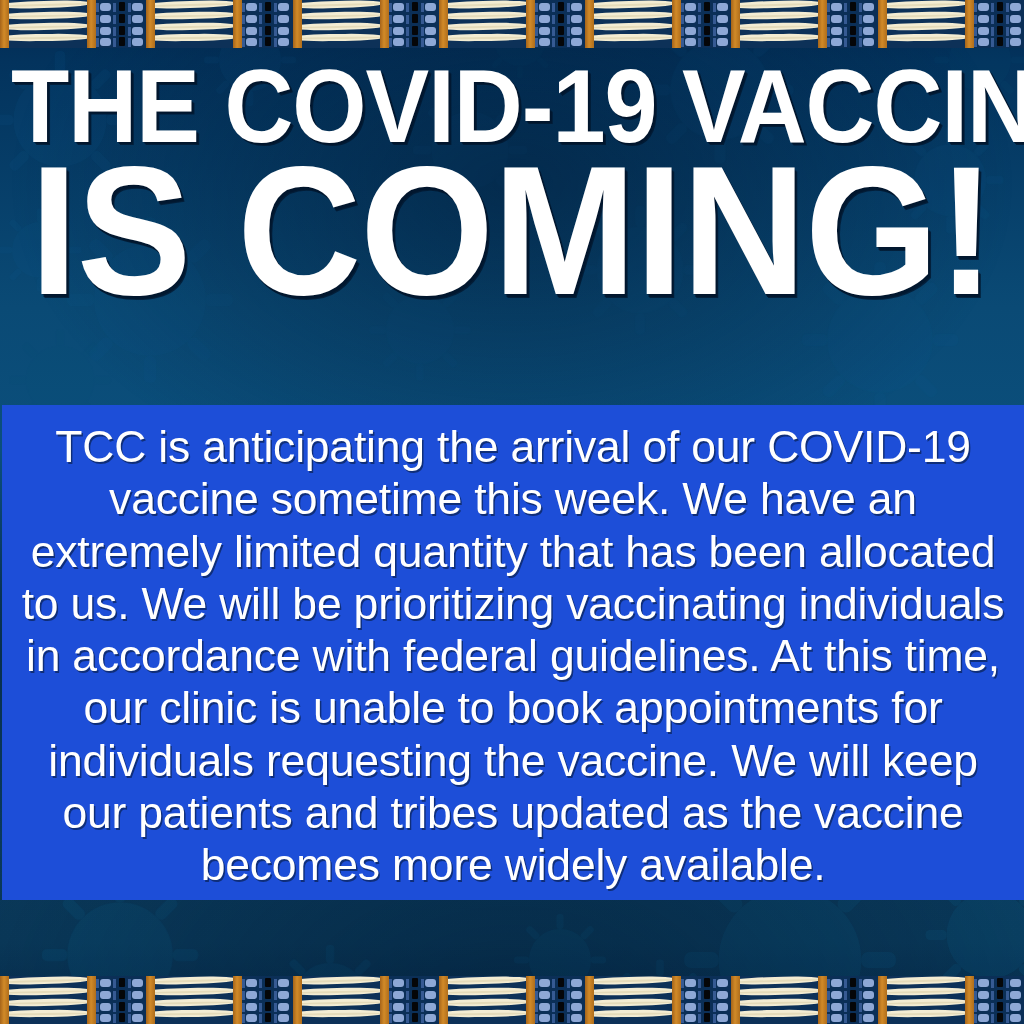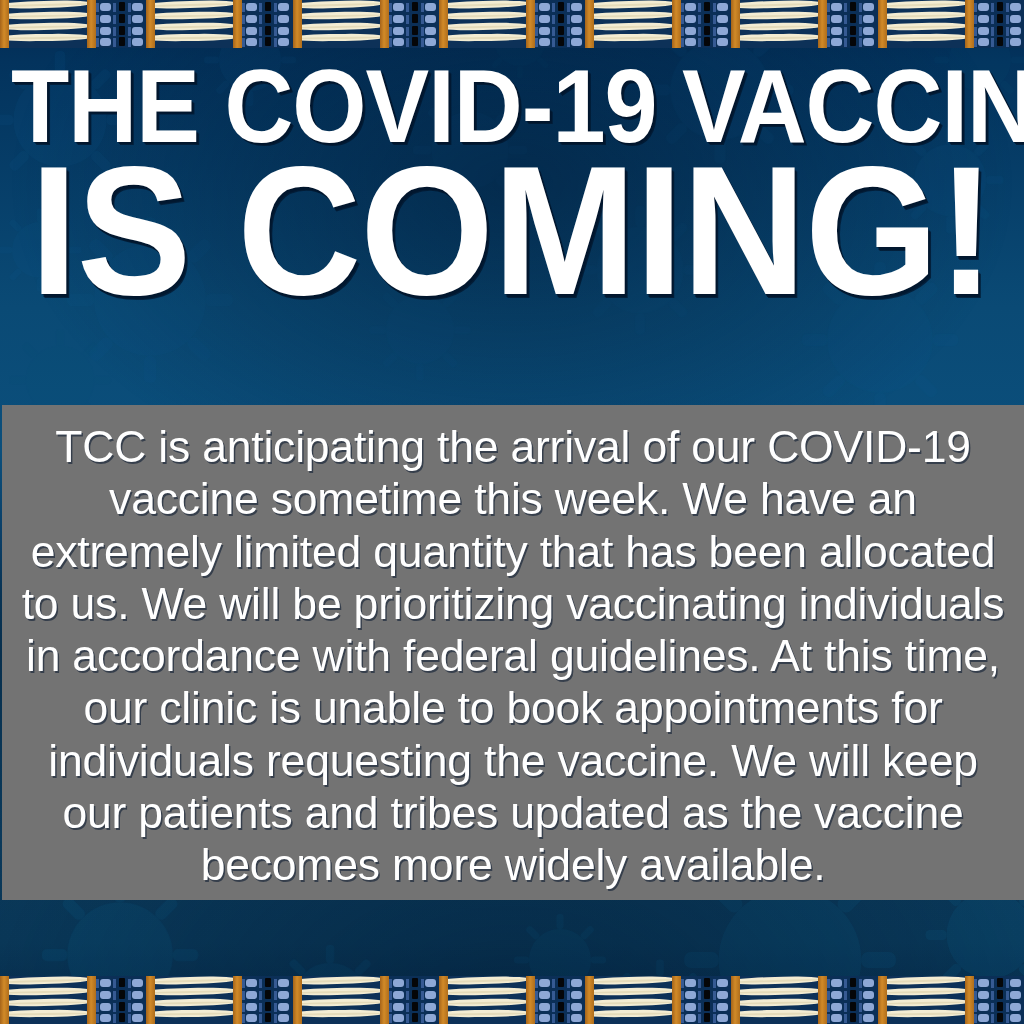--- a/index.html
+++ b/index.html
@@ -154,21 +154,21 @@
     font-size:176px;
     margin-top:8px;
     transform:scaleX(0.97) scaleY(1.04);
     transform-origin:center top;
   }
 
   
   .body-panel{
     position:absolute; left:2px; right:0;
     top:405px; height:495px;
-    background:#737373;
+    background:#1d4ed8;
     z-index:7;
   }
   .body-text{
     position:absolute;
     left:14px; right:14px; top:16px;
     color:#ffffff;
     text-align:center;
     font-family:"Liberation Sans Narrow","Liberation Sans", sans-serif;
     font-size:45px;
     line-height:1.175;

